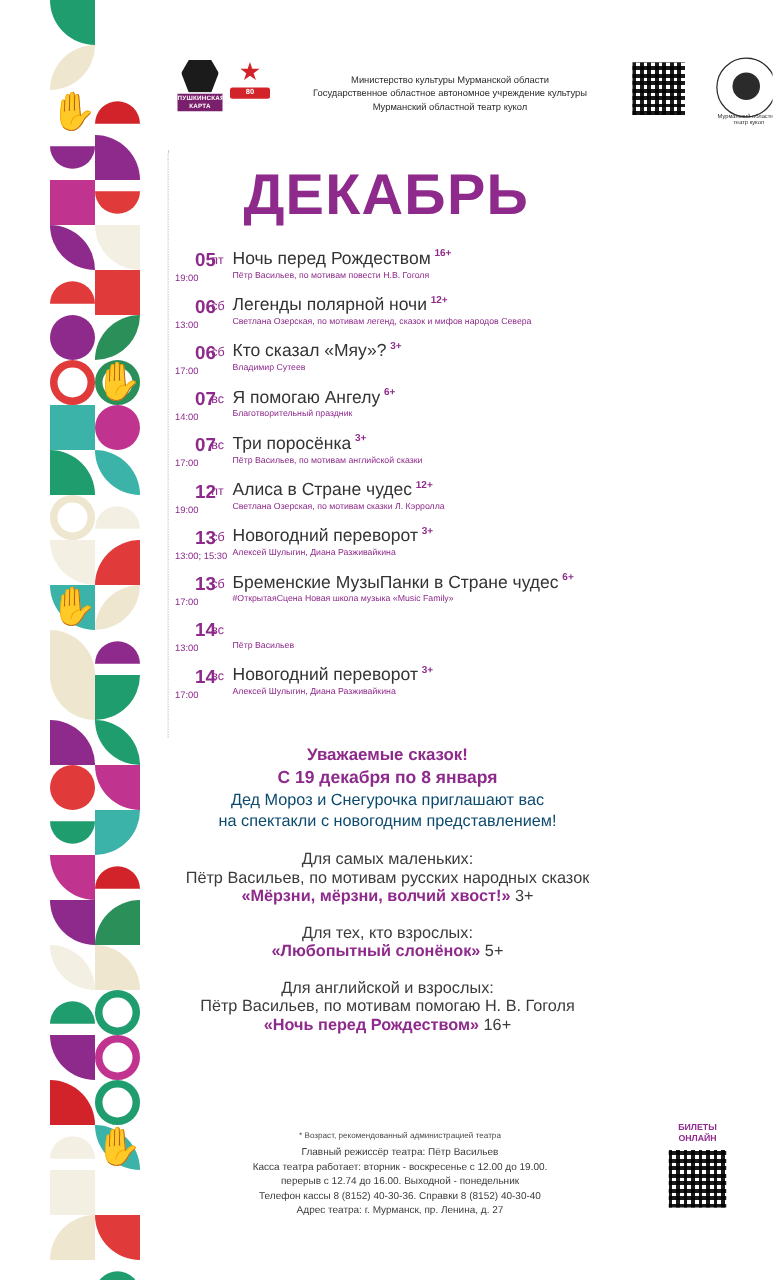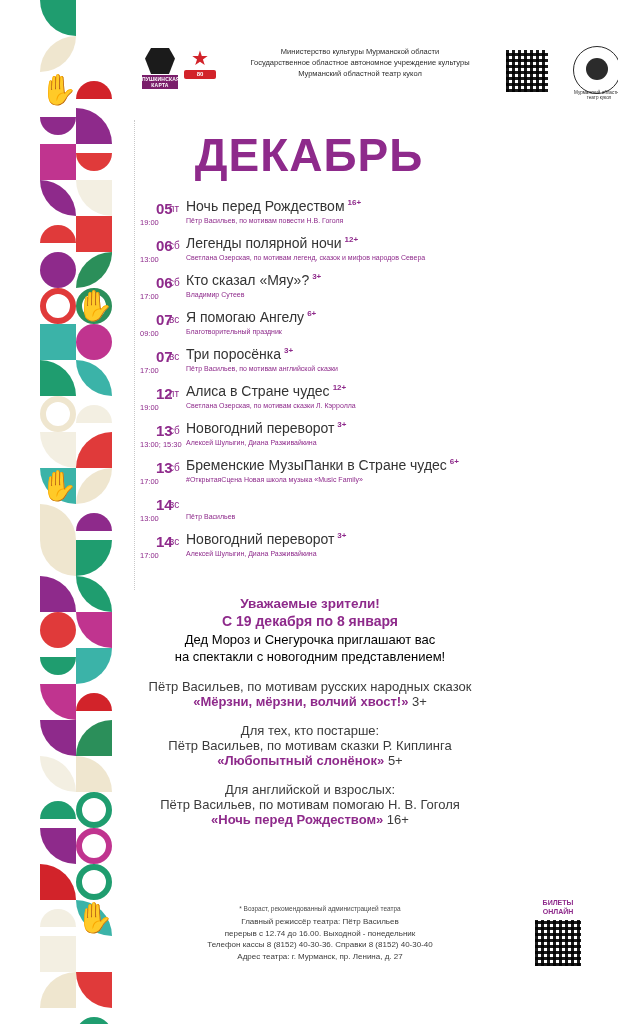--- a/index.html
+++ b/index.html
@@ -52,21 +52,21 @@
     margin-top:1px;background:#7a1f6b;color:#fff;font-size:5px;line-height:6px;
     font-weight:bold;padding:1px 0;letter-spacing:.2px;
   }
   .logo-victory{position:absolute;left:64px;top:2px;width:32px;height:46px;text-align:center;}
   .logo-victory .star{color:#d2232a;font-size:20px;line-height:20px;}
   .logo-victory .v80{
     margin-top:2px;background:#d2232a;color:#fff;font-size:6px;line-height:7px;
     border-radius:2px;padding:1px 0;font-weight:bold;
   }
   .ministry{
-    position:absolute;left:106px;top:0;width:268px;
+    position:absolute;left:106px;top:12px;width:268px;
     text-align:center;font-size:7.5px;line-height:11px;color:#2c2c2c;
   }
   .qr{position:absolute;top:4px;width:42px;height:42px;background:
     repeating-linear-gradient(90deg,#1a1a1a 0 3px,#fff 3px 6px),
     repeating-linear-gradient(0deg,#1a1a1a 0 3px,transparent 3px 6px);
     background-blend-mode:multiply;}
   .qr1{left:386px;}
   .theatre-mark{position:absolute;left:450px;top:0;width:58px;height:50px;}
   .theatre-mark .circle{
     width:46px;height:46px;border-radius:50%;border:1.5px solid #2b2b2b;
@@ -100,21 +100,21 @@
     margin-left:3px;
   }
   .sub{
     position:absolute;left:46px;top:17px;font-size:7px;color:#8e2a8b;
   }
 
   
   .notice{position:absolute;left:60px;top:596px;width:500px;text-align:center;}
   .n-title{font-size:13.5px;color:#8e2a8b;font-weight:bold;margin-bottom:2px;}
   .n-sub{font-size:14px;color:#8e2a8b;font-weight:bold;margin-bottom:2px;}
-  .n-line{font-size:13px;color:#000000;line-height:17px;}
+  .n-line{font-size:13px;color:#0c4a6e;line-height:17px;}
   .blk{margin-top:14px;}
   .b-head{font-size:13px;color:#3b3b3b;}
   .b-author{font-size:13px;color:#3b3b3b;}
   .b-play{font-size:13px;color:#8e2a8b;font-weight:bold;}
   .b-play .agec{color:#3b3b3b;font-weight:normal;}
 
   
   .footer{position:absolute;left:120px;top:905px;width:400px;text-align:center;}
   .f-note{font-size:6.5px;color:#4a4a4a;margin-bottom:4px;}
   .f-line{font-size:8px;color:#3b3b3b;line-height:11.5px;}
@@ -354,21 +354,21 @@
       <div class="row">
         <span class="daynum">06</span>
         <span class="dayname">сб</span>
         <span class="time">17:00</span>
         <span class="title">Кто сказал «Мяу»?<span class="age">3+</span></span>
         <span class="sub">Владимир Сутеев</span>
       </div>
       <div class="row">
         <span class="daynum">07</span>
         <span class="dayname">вс</span>
-        <span class="time">09:00</span>
+        <span class="time">14:00</span>
         <span class="title">Я помогаю Ангелу<span class="age">6+</span></span>
         <span class="sub">Благотворительный праздник</span>
       </div>
       <div class="row">
         <span class="daynum">07</span>
         <span class="dayname">вс</span>
         <span class="time">17:00</span>
         <span class="title">Три поросёнка<span class="age">3+</span></span>
         <span class="sub">Пётр Васильев, по мотивам английской сказки</span>
       </div>
@@ -402,46 +402,47 @@
       <div class="row">
         <span class="daynum">14</span>
         <span class="dayname">вс</span>
         <span class="time">17:00</span>
         <span class="title">Новогодний переворот<span class="age">3+</span></span>
         <span class="sub">Алексей Шулыгин, Диана Разживайкина</span>
       </div>
     </div>
 
   <div class="notice">
-    <div class="n-title">Уважаемые зрители!</div>
+    <div class="n-title">Уважаемые сказок!</div>
     <div class="n-sub">С 19 декабря по 8 января</div>
     <div class="n-line">Дед Мороз и Снегурочка приглашают вас</div>
     <div class="n-line">на спектакли с новогодним представлением!</div>
     <div id="notice-blocks">
         <div class="blk">
+          <div class="b-head">Для самых маленьких:</div>
           <div class="b-author">Пётр Васильев, по мотивам русских народных сказок</div>
           <div class="b-play">«Мёрзни, мёрзни, волчий хвост!» <span class="agec">3+</span></div>
         </div>
         <div class="blk">
-          <div class="b-head">Для тех, кто постарше:</div>
-          <div class="b-author">Пётр Васильев, по мотивам сказки Р. Киплинга</div>
+          <div class="b-head">Для тех, кто взрослых:</div>
           <div class="b-play">«Любопытный слонёнок» <span class="agec">5+</span></div>
         </div>
         <div class="blk">
           <div class="b-head">Для английской и взрослых:</div>
           <div class="b-author">Пётр Васильев, по мотивам помогаю Н. В. Гоголя</div>
           <div class="b-play">«Ночь перед Рождеством» <span class="agec">16+</span></div>
         </div>
       </div>
   </div>
 
   <div class="footer">
     <div class="f-note">* Возраст, рекомендованный администрацией театра</div>
     <div id="footer-lines">
         <div class="f-line">Главный режиссёр театра: Пётр Васильев</div>
+        <div class="f-line">Касса театра работает: вторник - воскресенье с 12.00 до 19.00.</div>
         <div class="f-line">перерыв с 12.74 до 16.00. Выходной - понедельник</div>
         <div class="f-line">Телефон кассы 8 (8152) 40-30-36. Справки 8 (8152) 40-30-40</div>
         <div class="f-line">Адрес театра: г. Мурманск, пр. Ленина, д. 27</div>
       </div>
   </div>
 
   <div class="tickets">
     <div class="t-label">БИЛЕТЫ</div>
     <div class="t-label">ОНЛАЙН</div>
     <div class="t-qr"></div>

